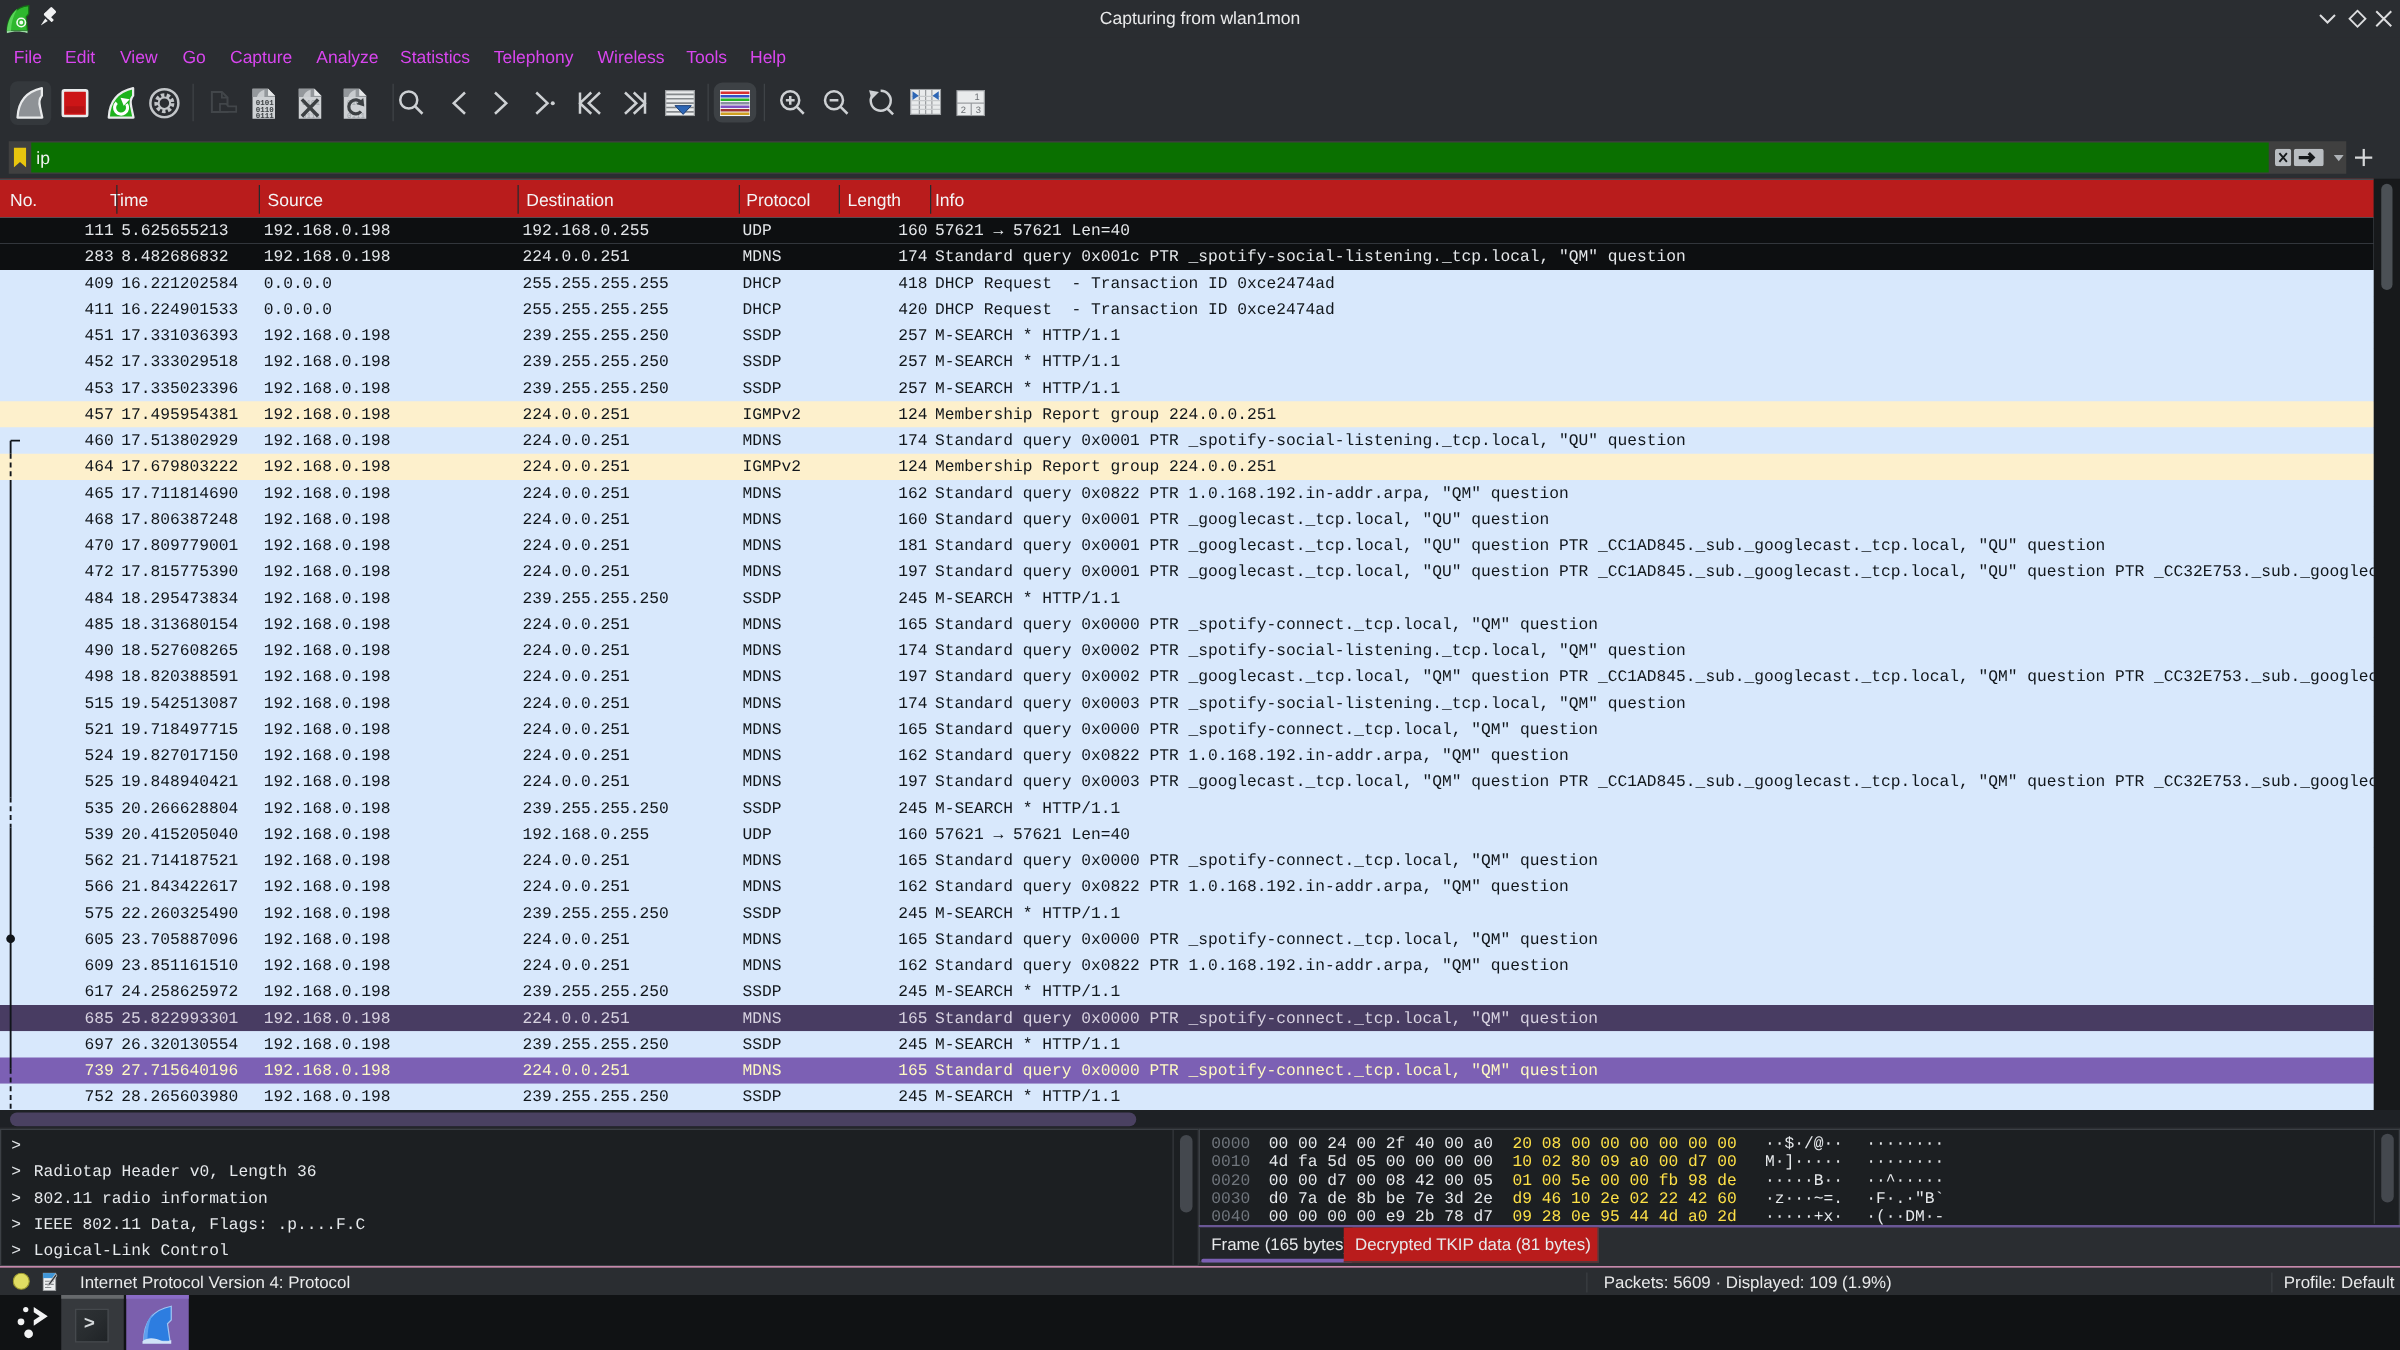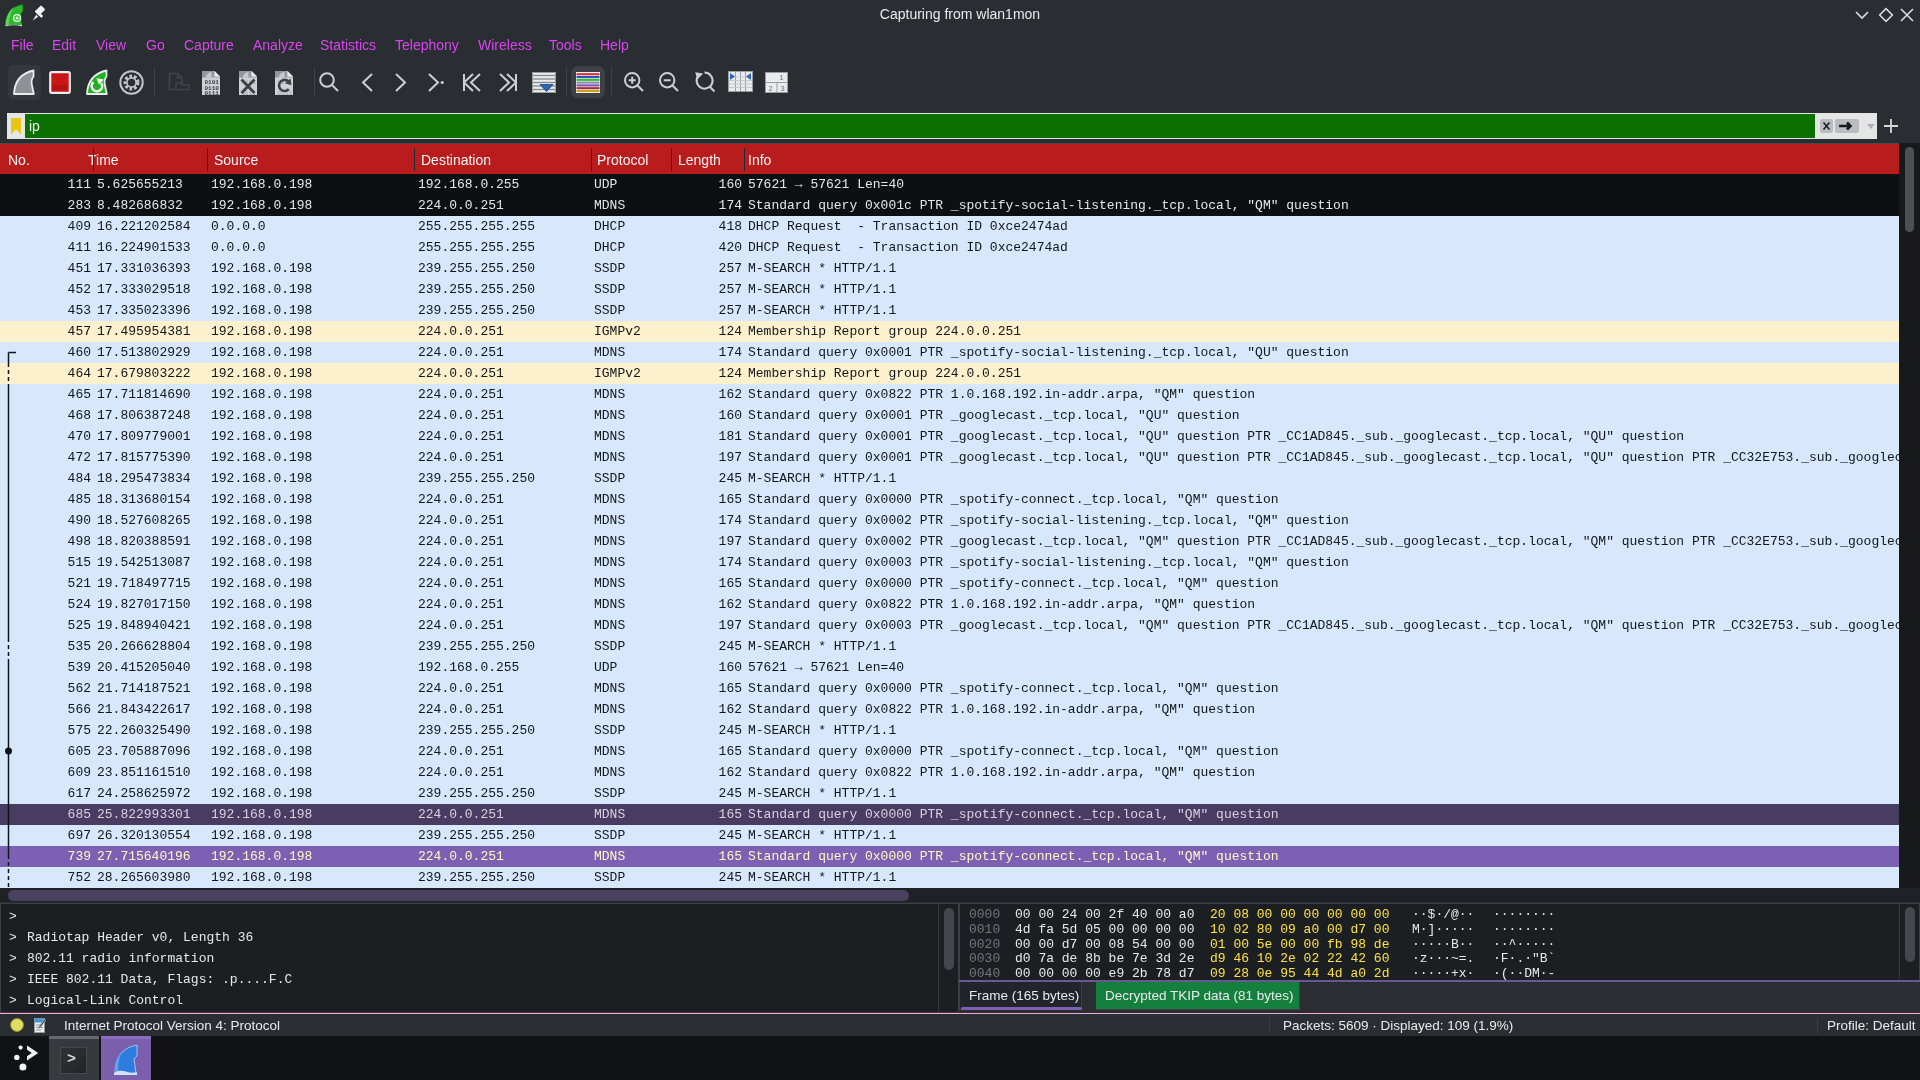--- a/index.html
+++ b/index.html
@@ -4,21 +4,21 @@
 *{margin:0;padding:0;box-sizing:border-box}
 html,body{width:1920px;height:1080px;overflow:hidden;background:#2a2d31;
   font-family:"Liberation Sans",sans-serif}
 .abs{position:absolute}
 #titlebar{position:absolute;left:0;top:0;width:1920px;height:30px;background:#2a2d31}
 #title{position:absolute;left:0;top:6px;width:1920px;text-align:center;color:#e9eaeb;font-size:14px}
 #menubar{position:absolute;left:0;top:30px;width:1920px;height:28px}
 #menubar span{position:absolute;top:7px;color:#d946ef;font-size:14px}
 #toolbar{position:absolute;left:0;top:58px;width:1920px;height:52px}
 #filterbar{position:absolute;left:0;top:110px;width:1920px;height:33px}
-#fwrap{position:absolute;left:7px;top:3px;width:1870px;height:26px;background:#e5e5e5;border-radius:0}
+#fwrap{position:absolute;left:7px;top:3px;width:1870px;height:26px;background:#404040;border-radius:0}
 #fbook{position:absolute;left:0;top:0;width:18px;height:26px}
 #ffield{position:absolute;left:18px;top:1px;width:1790px;height:24px;background:#0a7000}
 #ffield span{position:absolute;left:4px;top:4px;color:#f2f3f3;font-size:14px}
 #fbtns{position:absolute;left:1806px;top:0;width:68px;height:26px}
 #header{position:absolute;left:0;top:143px;width:1899px;height:31px;background:#b91c1c;border-top:1px solid #464b50}
 #header span{position:absolute;top:8px;color:#f3f4f5;font-size:14px}
 #header i{position:absolute;top:4px;width:1px;height:23px;background:#272a2d}
 #plist{position:absolute;left:0;top:174px;width:1899px;height:714px;background:#d8e8fc}
 .r{position:absolute;left:0;width:1899px;height:21px;overflow:hidden;
   font-family:"Liberation Mono",monospace;font-size:13px;white-space:pre}
@@ -53,21 +53,21 @@
 .hxa{position:absolute;left:9px;color:#70767d}
 .hx1{position:absolute;left:55px;color:#e6e9ec}
 .hx2{position:absolute;left:250px;color:#fde047}
 .ha1{position:absolute;left:452px;color:#e6e9ec}
 .ha2{position:absolute;left:533px;color:#e6e9ec}
 #htrack{position:absolute;left:939px;top:0;width:20px;height:75px;border-left:1px solid #35393d}
 #hthumb2{position:absolute;left:5px;top:3px;width:10px;height:55px;background:#44484e;border-radius:5px}
 #tabbar{position:absolute;left:959px;top:982px;width:961px;height:31px}
 .tab{position:absolute;top:0;height:28px;font-size:13.5px;color:#e8eaec}
 #tab1{left:0;width:123px;background:#212428;border:1px solid #3c4045;border-top:none}
-#tab2{left:137px;width:204px;background:#15803d;border:1px solid #3c4045;border-top:none;border-left:none}
+#tab2{left:116px;width:204px;background:#b91c1c;border:1px solid #3c4045;border-top:none;border-left:none}
 .tab span{position:absolute;left:9px;top:6px;white-space:nowrap}
 #tabuline{position:absolute;left:1px;top:25px;width:121px;height:3px;background:#7c60b4;border-radius:1.5px}
 #statusbar{position:absolute;left:0;top:1013px;width:1920px;height:23px;background:#2a2d31;border-top:1px solid #f9a8d4;color:#e9eaeb;font-size:13.5px}
 #taskbar{position:absolute;left:0;top:1036px;width:1920px;height:44px;background:#101214}
 .sep{position:absolute;top:9px;width:1px;height:30px;background:#3f4347}
 svg{display:block}
 </style></head>
 <body>
 <div id="titlebar">
   <svg class="abs" style="left:3px;top:3px" width="22" height="24" viewBox="0 0 22 24">
@@ -357,21 +357,21 @@
     <span class="dl" style="top:68px">IEEE 802.11 Data, Flags: .p....F.C</span>
   <span class="ar" style="top:89px">&gt;</span>
     <span class="dl" style="top:89px">Logical-Link Control</span>
   <div id="dtrack">
       <div id="dthumb"></div>
     </div>
 </div>
 <div id="hexpane">
 <div class="hxr"><span class="hxa">0000</span><span class="hx1">00 00 24 00 2f 40 00 a0</span><span class="hx2">20 08 00 00 00 00 00 00</span><span class="ha1">··$·/@··</span><span class="ha2">········</span></div>
 <div class="hxr"><span class="hxa">0010</span><span class="hx1">4d fa 5d 05 00 00 00 00</span><span class="hx2">10 02 80 09 a0 00 d7 00</span><span class="ha1">M·]·····</span><span class="ha2">········</span></div>
-<div class="hxr"><span class="hxa">0020</span><span class="hx1">00 00 d7 00 08 54 00 00</span><span class="hx2">01 00 5e 00 00 fb 98 de</span><span class="ha1">·····B··</span><span class="ha2">··^·····</span></div>
+<div class="hxr"><span class="hxa">0020</span><span class="hx1">00 00 d7 00 08 42 00 05</span><span class="hx2">01 00 5e 00 00 fb 98 de</span><span class="ha1">·····B··</span><span class="ha2">··^·····</span></div>
 <div class="hxr"><span class="hxa">0030</span><span class="hx1">d0 7a de 8b be 7e 3d 2e</span><span class="hx2">d9 46 10 2e 02 22 42 60</span><span class="ha1">·z···~=.</span><span class="ha2">·F·.·"B`</span></div>
 <div class="hxr"><span class="hxa">0040</span><span class="hx1">00 00 00 00 e9 2b 78 d7</span><span class="hx2">09 28 0e 95 44 4d a0 2d</span><span class="ha1">·····+x·</span><span class="ha2">·(··DM·-</span></div>
 <div id="htrack">
       <div id="hthumb2"></div>
     </div>
 </div>
 <div id="hexborder"></div>
 <div id="tabbar">
   <div class="tab" id="tab1">
       <span>Frame (165 bytes)</span>

